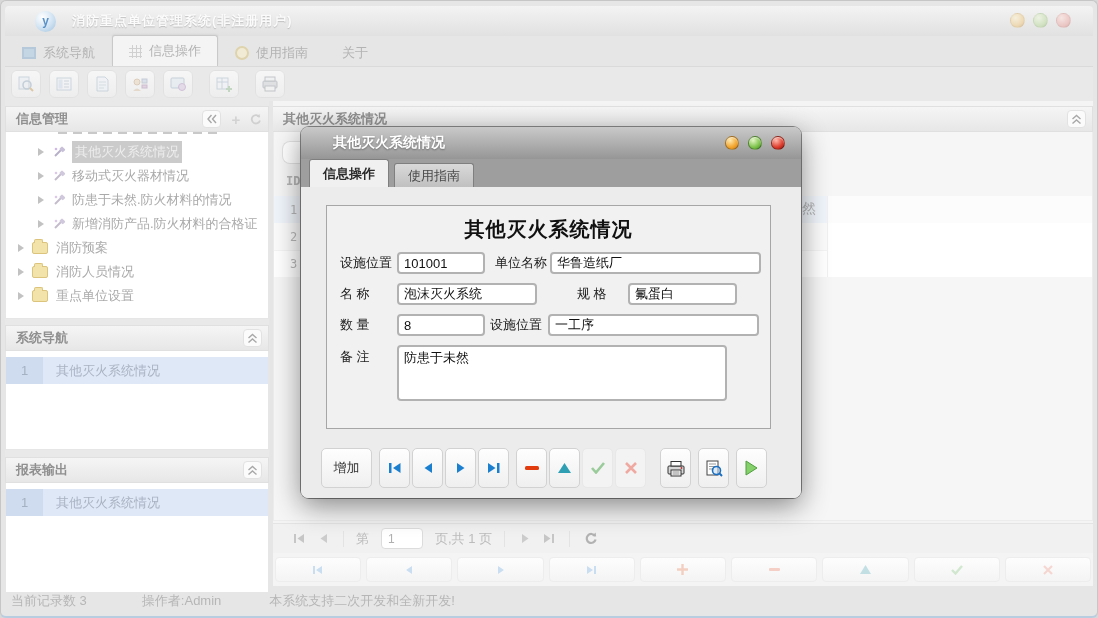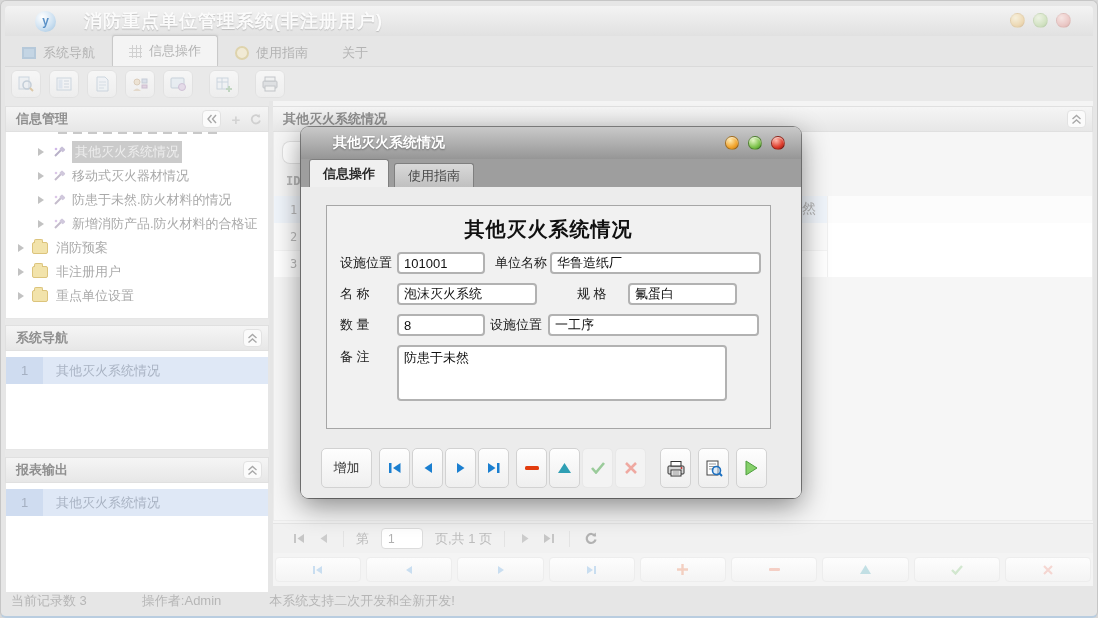--- a/index.html
+++ b/index.html
@@ -11,21 +11,21 @@
            border-bottom:2px solid #b9cde0; border-radius:6px; }
 
   
   .titlebar { position:absolute; left:4px; top:5px; right:4px; height:30px;
               background:linear-gradient(#f3f3f3,#e1e1e1); border-radius:4px 4px 0 0;
               display:flex; align-items:center; }
   .logo { width:21px; height:21px; border-radius:50%; margin-left:30px;
           background:radial-gradient(circle at 35% 30%, #ffffff, #cfe2f2 55%, #9fc2de);
           display:flex; align-items:center; justify-content:center;
           color:#5b92c8; font-size:12px; font-weight:bold; }
-  .title-text { margin-left:28px; font-size:18px; font-weight:bold; color:#fbfbfb;
+  .title-text { margin-left:16px; font-size:13px; font-weight:bold; color:#fbfbfb;
                 text-shadow:0 1px 1px rgba(140,140,140,.45); letter-spacing:1px; }
   .winlights { position:absolute; right:22px; top:7px; display:flex; gap:8px; }
   .wl { width:15px; height:15px; border-radius:50%; opacity:.55; border:1px solid rgba(0,0,0,.08); }
   .wl.y { background:radial-gradient(circle at 35% 30%, #fff3d0, #f2cf8e 60%, #daa860); }
   .wl.g { background:radial-gradient(circle at 35% 30%, #eef7dd, #c2dfa6 60%, #98c07c); }
   .wl.r { background:radial-gradient(circle at 35% 30%, #ffe0dc, #eeb0ac 60%, #d08078); }
 
   
   .maintabs { position:absolute; left:4px; top:35px; right:4px; height:31px;
               background:#e6e6e6; border-bottom:1px solid #dadada; display:flex; align-items:flex-end; }
@@ -333,21 +333,21 @@
         <span>新增消防产品.防火材料的合格证</span>
       </div>
       <div class="titem lvl0">
         <span class="arrow"></span>
         <span class="folder"></span>
         <span>消防预案</span>
       </div>
       <div class="titem lvl0">
         <span class="arrow"></span>
         <span class="folder"></span>
-        <span>非注册用户</span>
+        <span>消防人员情况</span>
       </div>
       <div class="titem lvl0">
         <span class="arrow"></span>
         <span class="folder"></span>
         <span>重点单位设置</span>
       </div>
     </div>
 
     <div class="phead" style="margin-top:6px;">
       <span>系统导航</span>

